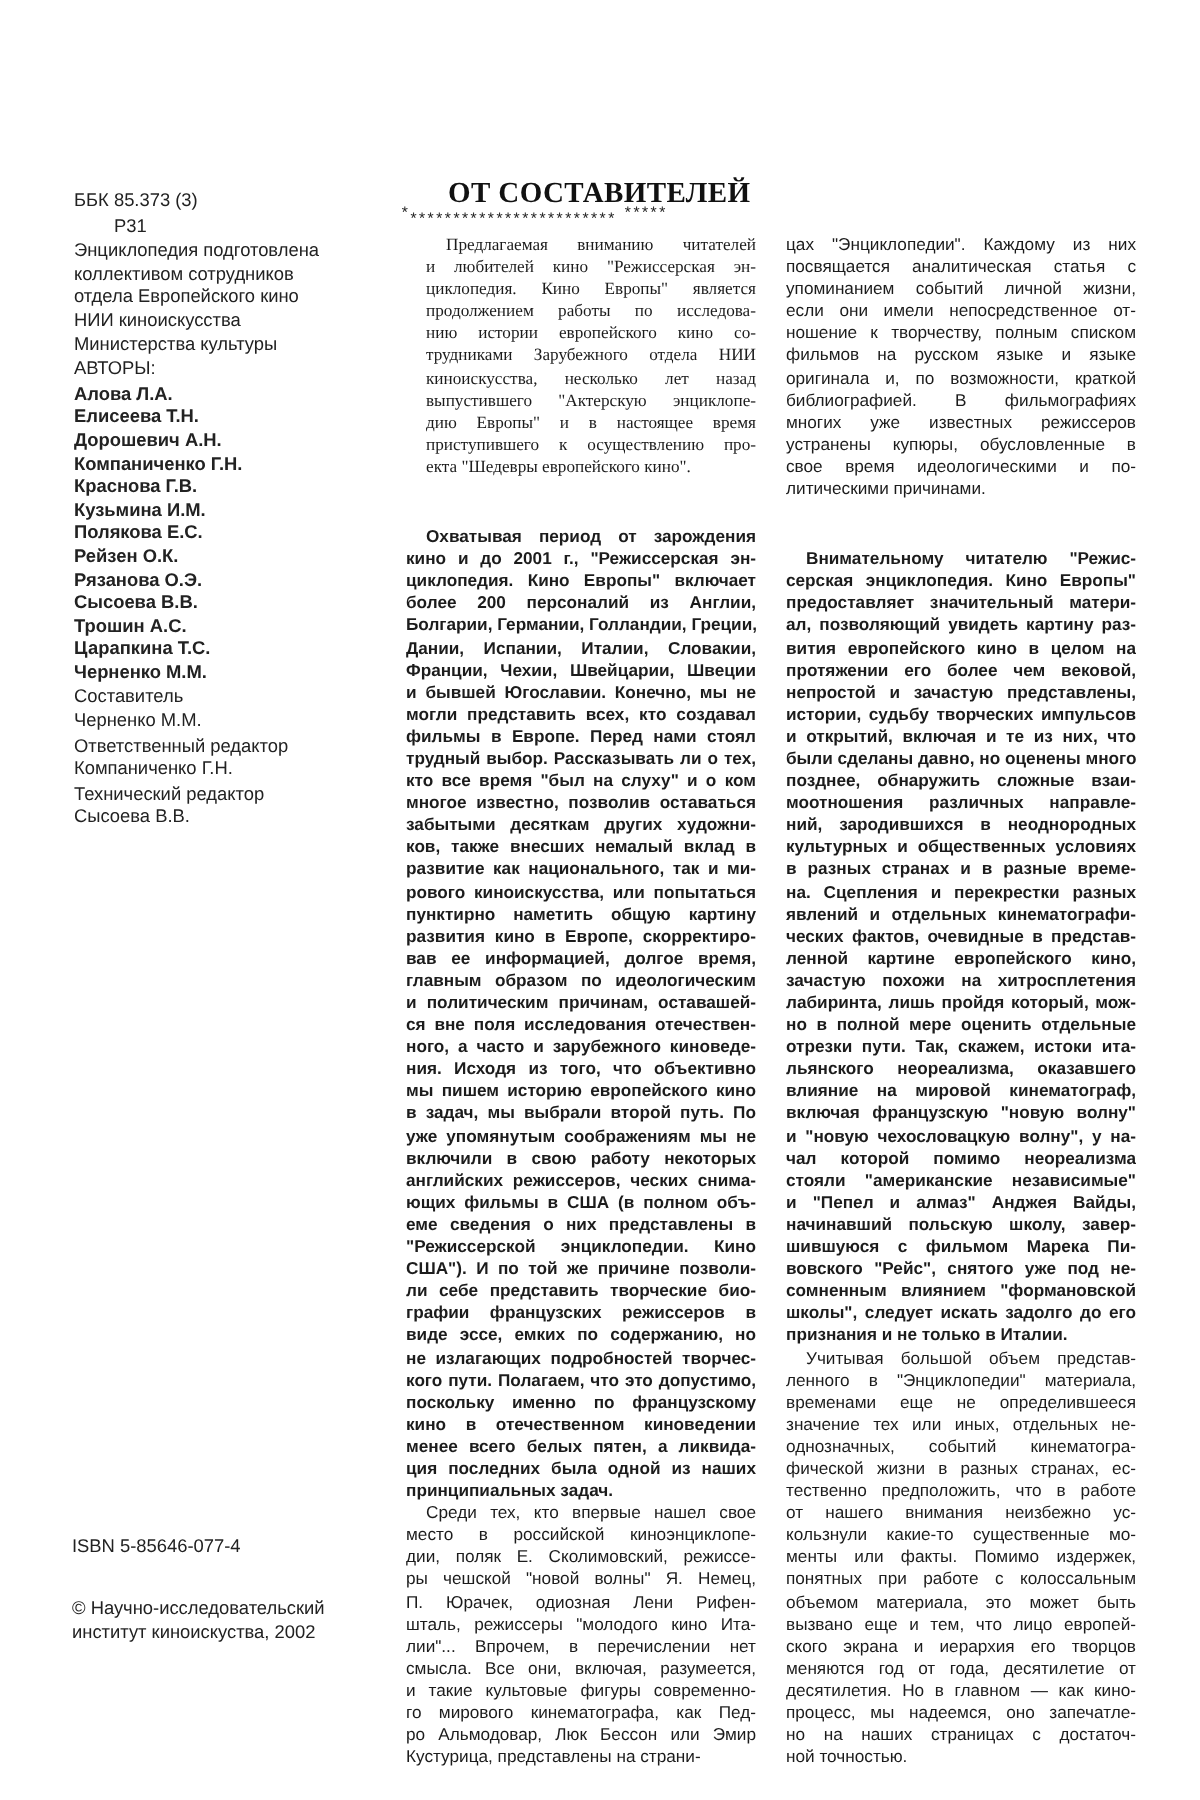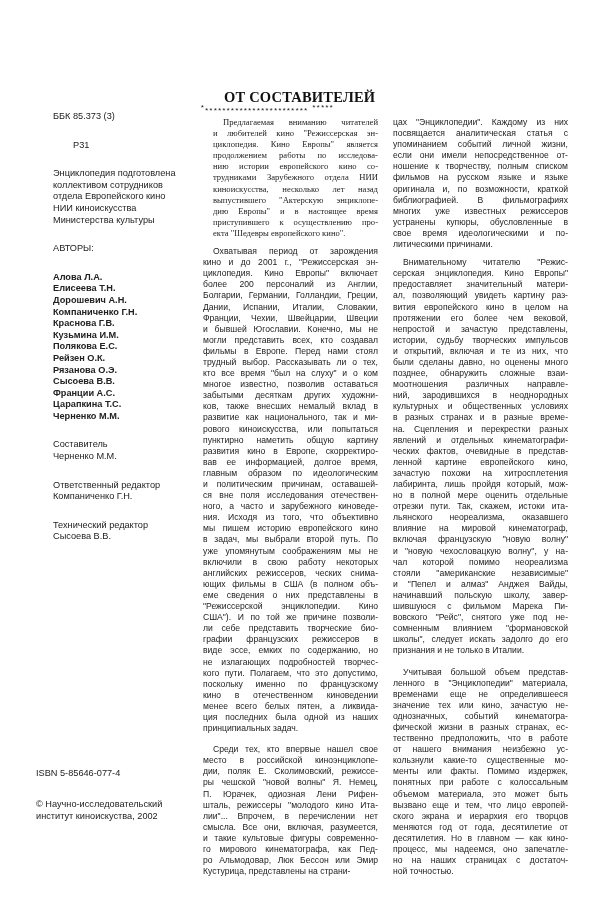--- a/index.html
+++ b/index.html
@@ -1,41 +1,41 @@
 <!DOCTYPE html>
 <html><head>
 <meta charset="utf-8">
 <style>
   html, body { margin: 0; padding: 0; background: #ffffff; }
   body { width: 600px; height: 900px; position: relative; overflow: hidden; color: #1a1a1a; }
 
   .left-col { position: absolute; left: 36px; top: 94px; width: 160px; font-family: "Liberation Sans", sans-serif; font-size: 9.2px; line-height: 11.6px; color: #222; }
-  .left-col .block { margin: 17px; }
+  .left-col .block { margin: 1px; }
   .left-col .line { display: block; white-space: nowrap; }
   .bbk { margin-bottom: 0; }
   .p31 { padding-left: 20px; margin-bottom: 24px; }
   .org { margin-bottom: 26px; }
   .authors-head { font-size: 9.2px; margin-bottom: 6px; }
   .authors { margin-bottom: 16px; font-weight: bold; }
   .role { margin-bottom: 14px; }
   .isbn { position: absolute; left: 36px; top: 768px; font-family: "Liberation Sans", sans-serif; font-size: 9.2px; color: #222; }
   .copyright { position: absolute; left: 36px; top: 799px; width: 170px; font-family: "Liberation Sans", sans-serif; font-size: 9.2px; line-height: 11.6px; color: #222; }
 
   .title { position: absolute; left: 224px; top: 89px; font-family: "Liberation Serif", serif; font-size: 14.5px; letter-spacing: 0.2px; color: #111; font-weight: bold; }
   .stars { position: absolute; left: 200px; top: 106px; font-family: "Liberation Mono", monospace; font-size: 8px; letter-spacing: -0.5px; color: #222; white-space: nowrap; }
   .stars .s1 { position: relative; top: -3px; }
   .stars .s3 { position: relative; top: -3px; margin-left: 4px; }
 
   .col { position: absolute; width: 175px; font-family: "Liberation Sans", sans-serif; font-size: 8.6px; line-height: 11.1px; color: #1c1c1c; text-align: justify; }
   .col2 { left: 203px; top: 117px; }
   .col3 { left: 393px; top: 117px; }
   .col p { margin: 0; }
   .col p.indent { text-indent: 10px; font-family: Liberation Serif, serif; }
-  .col p.gap { margin-top: 7px; }
-  .col p.gap2 { margin-top: 10px; }
+  .col p.gap { margin-top: 24px; font-weight: bold; }
+  .col p.gap2 { }
   .col .ln { display: block; text-align: justify; text-align-last: justify; white-space: nowrap; overflow: hidden; }
   .col .ln.last { text-align-last: left; }
   .col .ln.ind { padding-left: 10px; }
 </style>
 </head>
 <body>
 
 <div class="left-col">
   <div class="block bbk">ББК 85.373 (3)</div>
   <div class="block p31">Р31</div>
@@ -53,21 +53,21 @@
     <span class="line">Алова Л.А.</span>
     <span class="line">Елисеева Т.Н.</span>
     <span class="line">Дорошевич А.Н.</span>
     <span class="line">Компаниченко Г.Н.</span>
     <span class="line">Краснова Г.В.</span>
     <span class="line">Кузьмина И.М.</span>
     <span class="line">Полякова Е.С.</span>
     <span class="line">Рейзен О.К.</span>
     <span class="line">Рязанова О.Э.</span>
     <span class="line">Сысоева В.В.</span>
-    <span class="line">Франции А.С.</span>
+    <span class="line">Трошин А.С.</span>
     <span class="line">Царапкина Т.С.</span>
     <span class="line">Черненко М.М.</span>
   </div>
 
   <div class="block role">
     <span class="line">Составитель</span>
     <span class="line">Черненко М.М.</span>
   </div>
   <div class="block role">
     <span class="line">Ответственный редактор</span>
@@ -217,21 +217,21 @@
       <span class="ln">шившуюся с фильмом Марека Пи-</span>
       <span class="ln">вовского "Рейс", снятого уже под не-</span>
       <span class="ln">сомненным влиянием "формановской</span>
       <span class="ln">школы", следует искать задолго до его</span>
       <span class="ln last">признания и не только в Италии.</span>
     </p>
   <p class="gap2" id="c3p2">
       <span class="ln ind">Учитывая большой объем представ-</span>
       <span class="ln">ленного в "Энциклопедии" материала,</span>
       <span class="ln">временами еще не определившееся</span>
-      <span class="ln">значение тех или кино, зачастую не-</span>
+      <span class="ln">значение тех или иных, отдельных не-</span>
       <span class="ln">однозначных, событий кинематогра-</span>
       <span class="ln">фической жизни в разных странах, ес-</span>
       <span class="ln">тественно предположить, что в работе</span>
       <span class="ln">от нашего внимания неизбежно ус-</span>
       <span class="ln">кользнули какие-то существенные мо-</span>
       <span class="ln">менты или факты. Помимо издержек,</span>
       <span class="ln">понятных при работе с колоссальным</span>
       <span class="ln">объемом материала, это может быть</span>
       <span class="ln">вызвано еще и тем, что лицо европей-</span>
       <span class="ln">ского экрана и иерархия его творцов</span>

